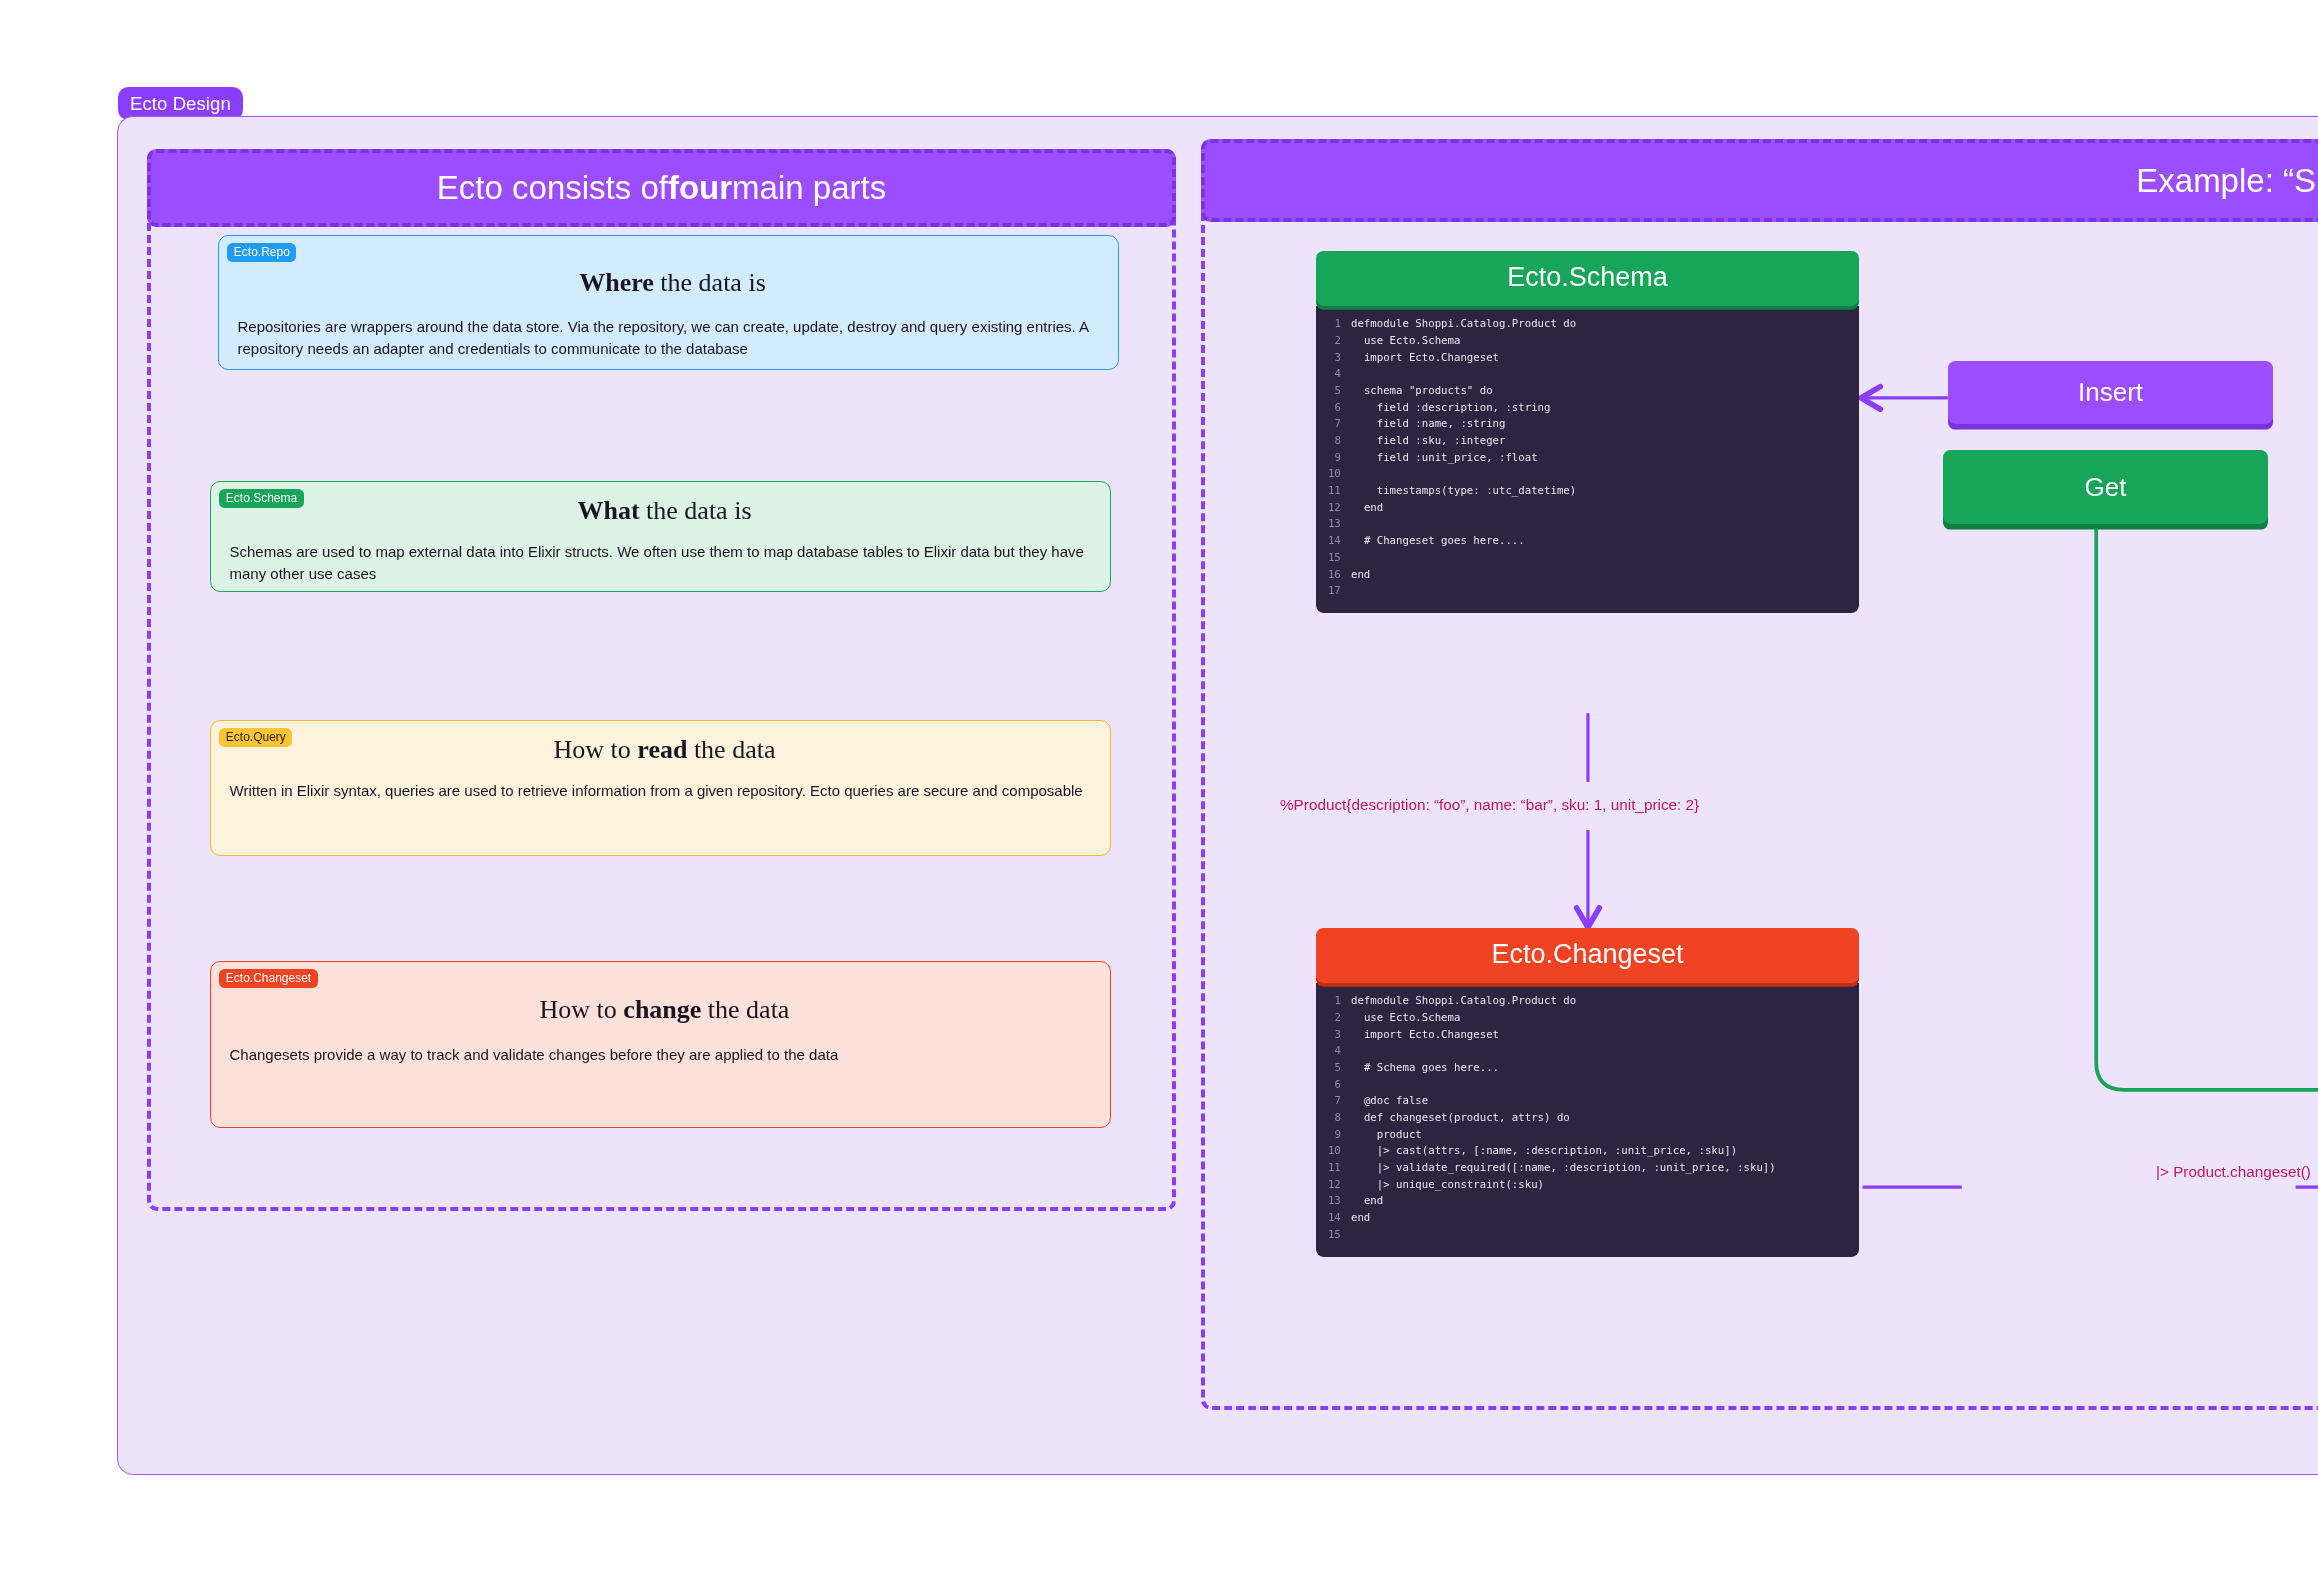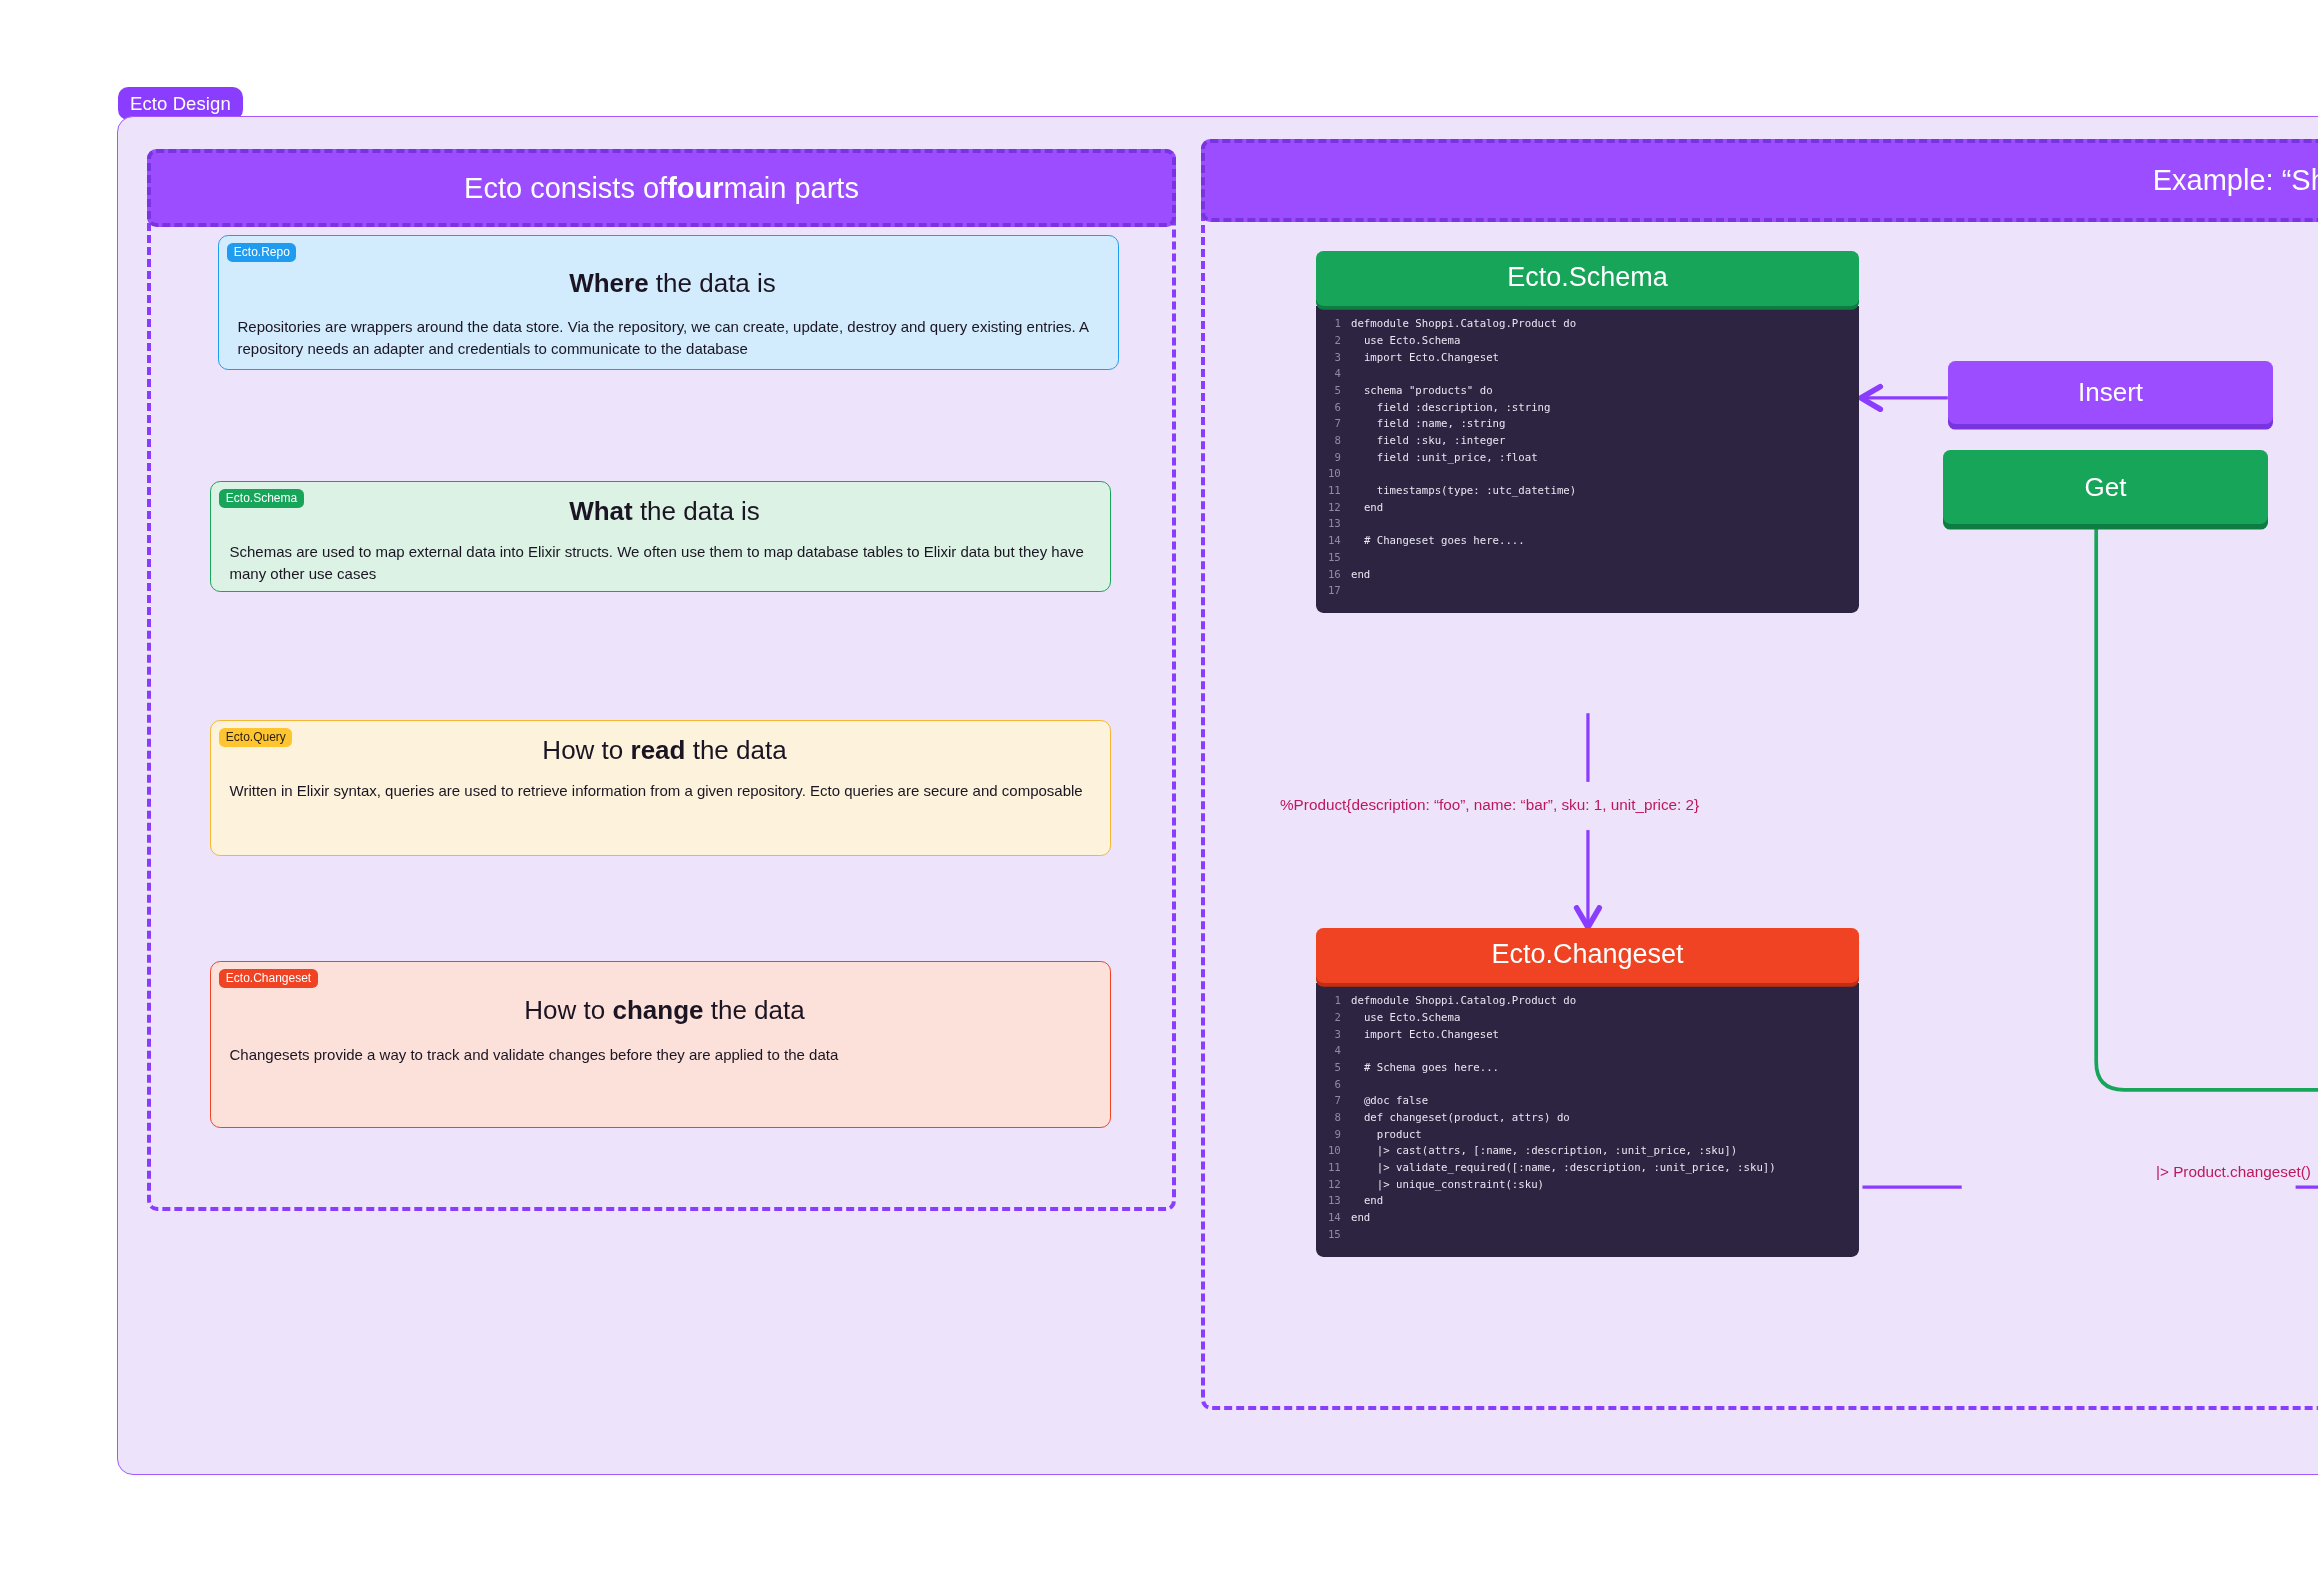--- a/index.html
+++ b/index.html
@@ -52,21 +52,21 @@
   .panel-header {
     position: absolute;
     background: #9b4dff;
     border: 4.2px dashed #7a33e0;
     border-radius: 9.3px;
     box-sizing: border-box;
     color: #ffffff;
     display: flex;
     align-items: center;
     justify-content: center;
-    font-size: 29px;
+    font-size: 33px;
     font-weight: 400;
     white-space: nowrap;
   }
   .panel-header.left  { left: 147px;  top: 149px;  width: 1029px; height: 78px; }
   .panel-header.right { left: 1201px; top: 139px;  width: 2142px; height: 83px; }
   .panel-header b { font-weight: 700; }
 
   
   .card {
     position: absolute;
@@ -82,21 +82,21 @@
     padding: 2.8px 6.5px;
     border-radius: 5.6px;
     white-space: nowrap;
   }
   .card .card-title {
     position: absolute;
     left: 0; right: 0;
     text-align: center;
     font-size: 26px;
     color: #1b1523;
-    font-family: Liberation Sans, sans-serif;
+    font-family: Liberation Serif, serif;
     padding-left: 8px;
   }
   .card .card-title b { font-weight: 700; }
   .card .card-body {
     position: absolute;
     left: 18.5px; right: 18.5px;
     font-size: 15px;
     line-height: 1.48;
     color: #1b1523;
   }

